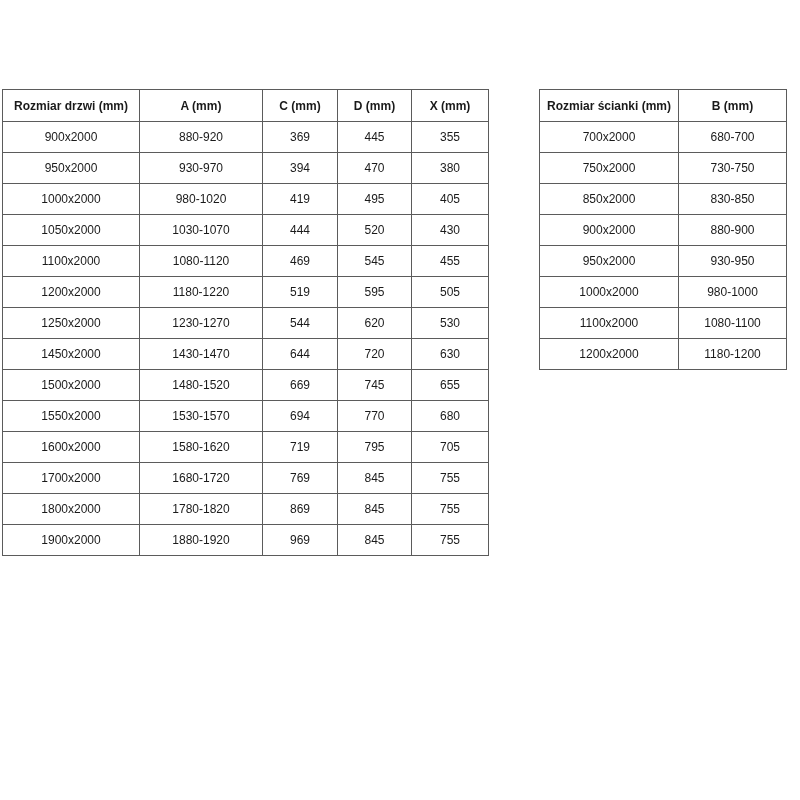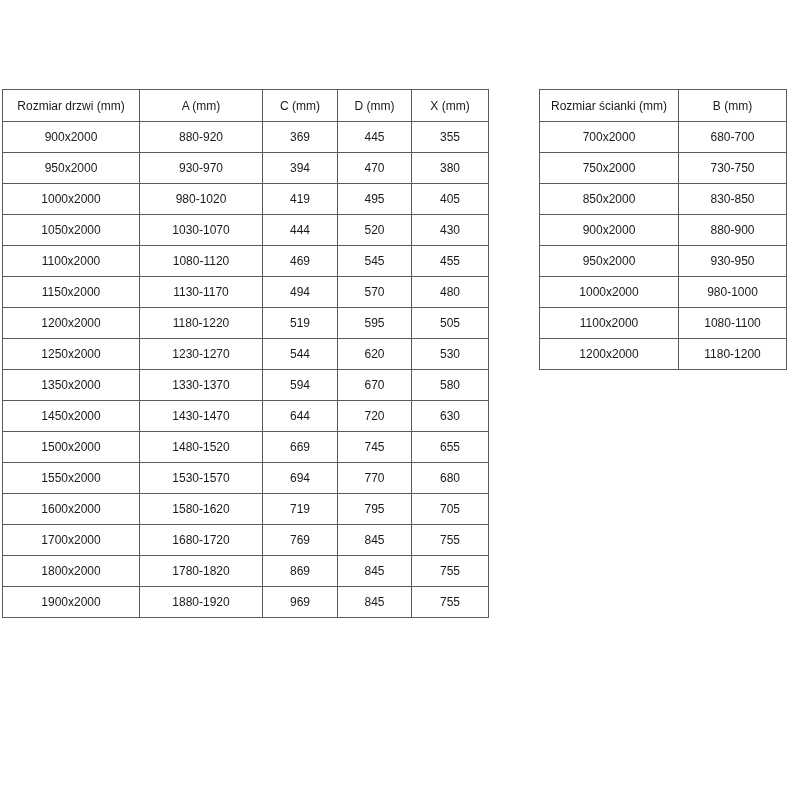--- a/index.html
+++ b/index.html
@@ -28,21 +28,21 @@
     border: 1px solid #5b5b5b;
     text-align: center;
     vertical-align: middle;
     font-size: 12px;
     height: 30px;
     padding: 0 2px;
     white-space: nowrap;
     overflow: hidden;
   }
   table.spec th {
-    font-weight: normal;
+    font-weight: bold;
     height: 31px;
   }
   #doors-table { left: 2px;   top: 89px; width: 486px; }
   #walls-table { left: 539px; top: 89px; width: 247px; border-radius: 32px; }
 </style>
 </head>
 <body>
 
 <div class="canvas">
 
@@ -93,46 +93,32 @@
           <td>430</td>
         </tr>
         <tr>
           <td>1100x2000</td>
           <td>1080-1120</td>
           <td>469</td>
           <td>545</td>
           <td>455</td>
         </tr>
         <tr>
-          <td>1150x2000</td>
-          <td>1130-1170</td>
-          <td>494</td>
-          <td>570</td>
-          <td>480</td>
-        </tr>
-        <tr>
           <td>1200x2000</td>
           <td>1180-1220</td>
           <td>519</td>
           <td>595</td>
           <td>505</td>
         </tr>
         <tr>
           <td>1250x2000</td>
           <td>1230-1270</td>
           <td>544</td>
           <td>620</td>
           <td>530</td>
-        </tr>
-        <tr>
-          <td>1350x2000</td>
-          <td>1330-1370</td>
-          <td>594</td>
-          <td>670</td>
-          <td>580</td>
         </tr>
         <tr>
           <td>1450x2000</td>
           <td>1430-1470</td>
           <td>644</td>
           <td>720</td>
           <td>630</td>
         </tr>
         <tr>
           <td>1500x2000</td>

